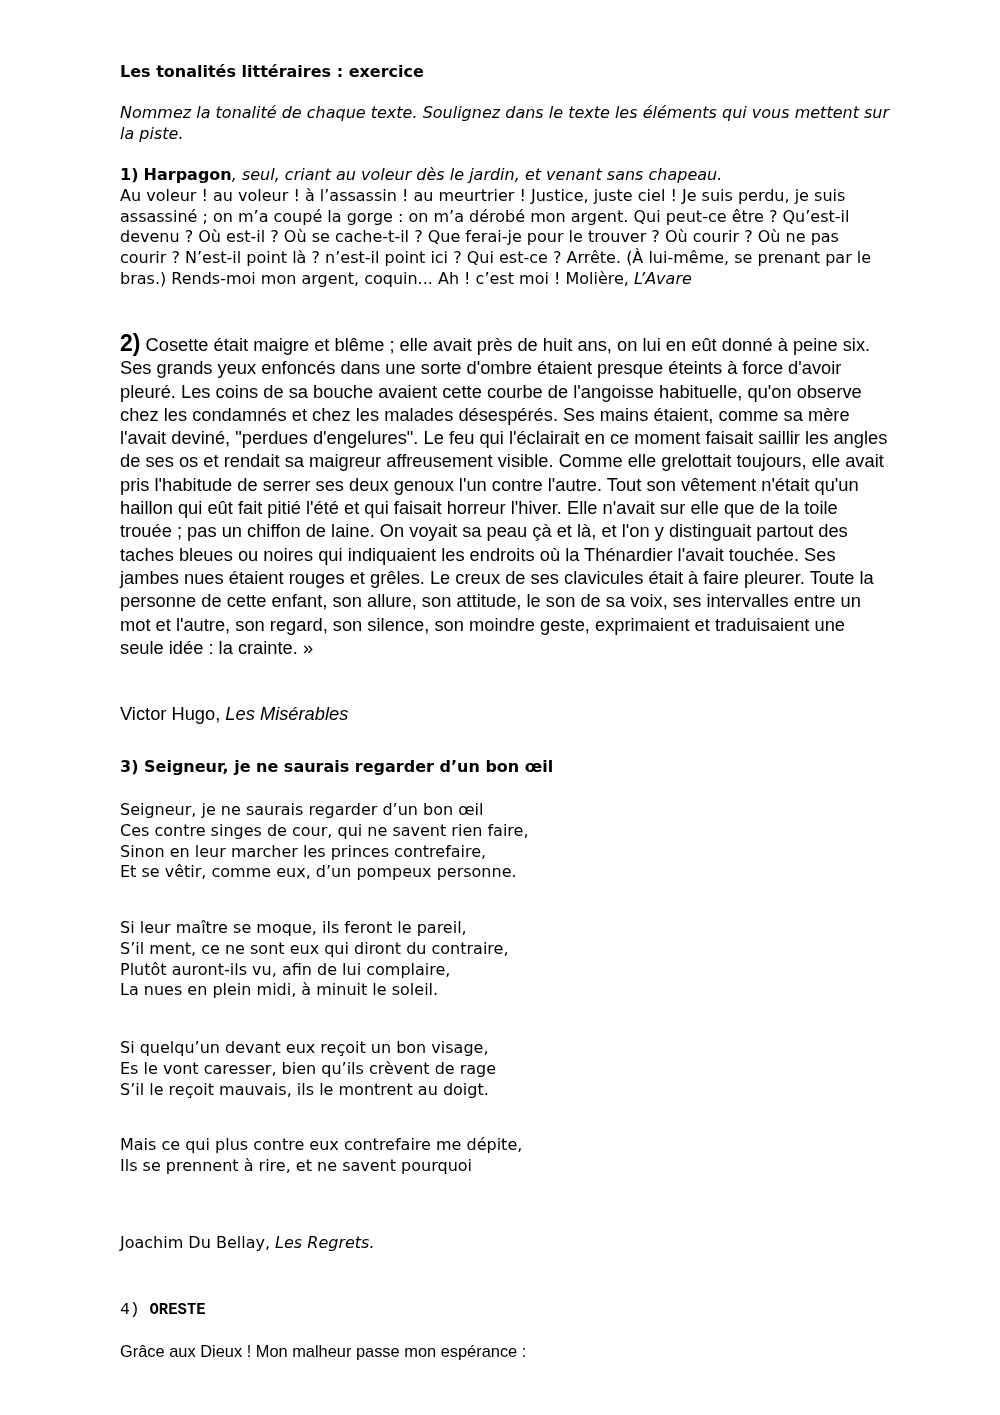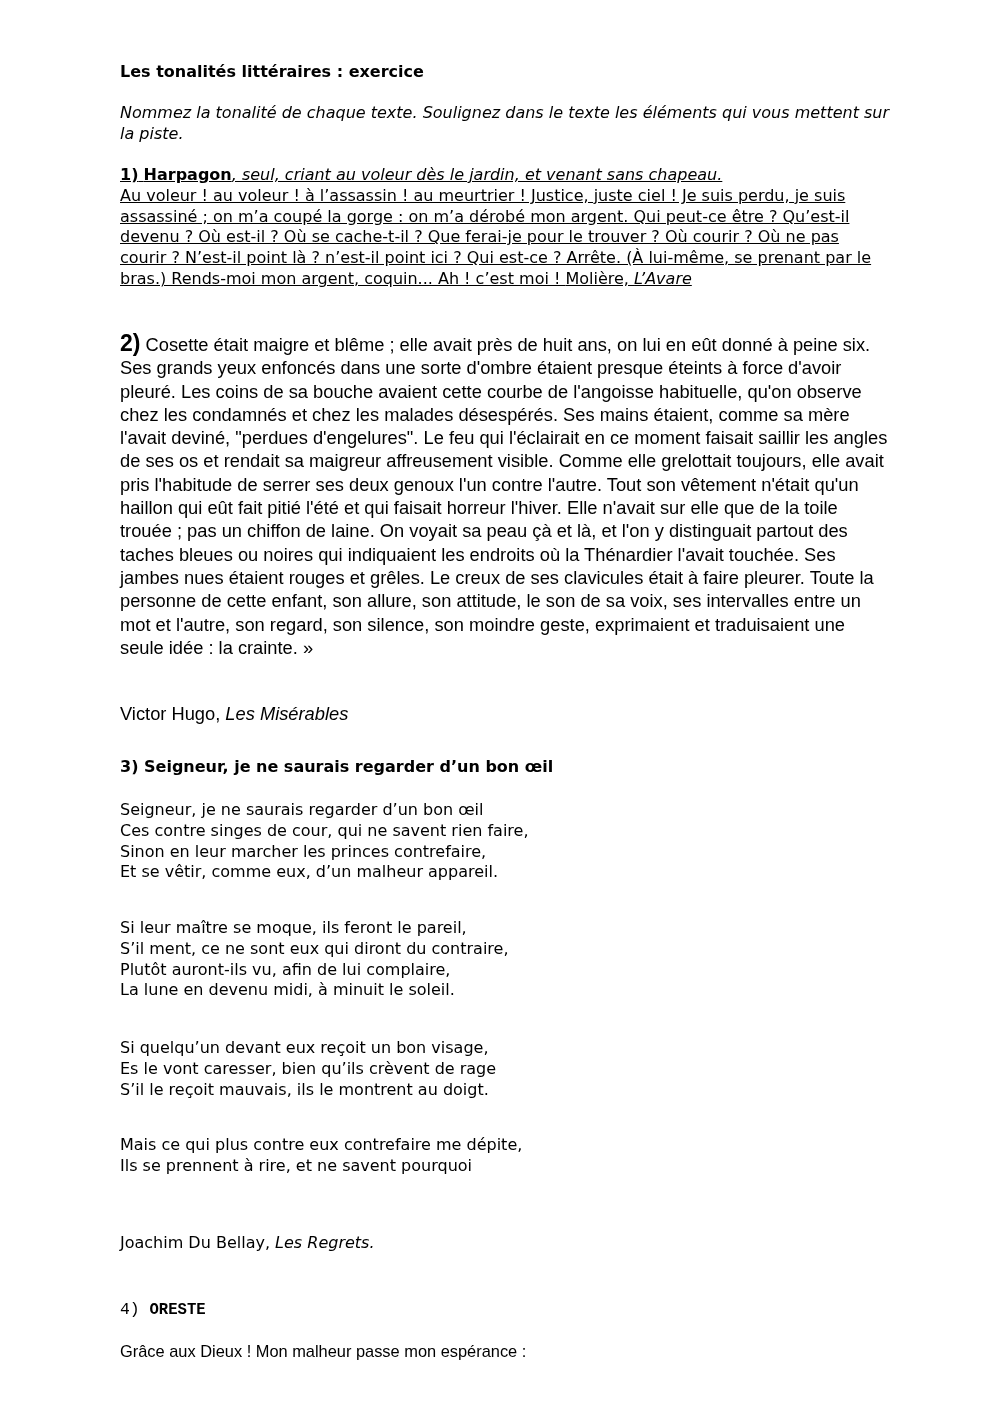--- a/index.html
+++ b/index.html
@@ -3,21 +3,21 @@
 <meta charset="utf-8">
 <style>
   html, body { margin: 0; padding: 0; background: #ffffff; }
   body { width: 1000px; height: 1415px; position: relative; overflow: hidden; color: #000; }
   .page { position: absolute; left: 120px; top: 0; width: 770px; }
   .dv { font-family: "DejaVu Sans", sans-serif; font-size: 16px; line-height: 20.8px; }
   .ls { font-family: "Liberation Sans", sans-serif; font-size: 18.3px; line-height: 23.3px; }
   .abs { position: absolute; left: 0; width: 770px; }
   .title { top: 62px; font-weight: bold; }
   .instr { top: 103px; font-style: italic; }
-  .s1 { top: 165px; text-decoration: underline; }
+  .s1 { top: 165px; }
   .s1 p, .s2 p { margin: 0; }
   .s2 { top: 332px; }
   .s2 .num { font-weight: bold; font-size: 23px; }
   .s2cite { top: 702px; }
   .s3title { top: 752px; font-family: "DejaVu Sans", sans-serif; font-weight: bold; font-size: 16px; line-height: 30px; }
   .stanza { left: 0; }
   .stanza div { white-space: nowrap; }
   .st1 { top: 800px; }
   .st2 { top: 918px; }
   .st3 { top: 1038px; }
@@ -48,28 +48,28 @@
   </div>
 
   <div class="abs ls s2cite"><span>Victor Hugo, </span><i>Les Misérables</i></div>
 
   <div class="abs s3title">3) Seigneur, je ne saurais regarder d’un bon œil</div>
 
   <div class="abs dv stanza st1">
     <div>Seigneur, je ne saurais regarder d’un bon œil</div>
     <div>Ces contre singes de cour, qui ne savent rien faire,</div>
     <div>Sinon en leur marcher les princes contrefaire,</div>
-    <div>Et se vêtir, comme eux, d’un malheur appareil.</div>
+    <div>Et se vêtir, comme eux, d’un pompeux personne.</div>
   </div>
 
   <div class="abs dv stanza st2">
     <div>Si leur maître se moque, ils feront le pareil,</div>
     <div>S’il ment, ce ne sont eux qui diront du contraire,</div>
     <div>Plutôt auront-ils vu, afin de lui complaire,</div>
-    <div>La lune en devenu midi, à minuit le soleil.</div>
+    <div>La nues en plein midi, à minuit le soleil.</div>
   </div>
 
   <div class="abs dv stanza st3">
     <div>Si quelqu’un devant eux reçoit un bon visage,</div>
     <div>Es le vont caresser, bien qu’ils crèvent de rage</div>
     <div>S’il le reçoit mauvais, ils le montrent au doigt.</div>
   </div>
 
   <div class="abs dv stanza st4">
     <div>Mais ce qui plus contre eux contrefaire me dépite,</div>

